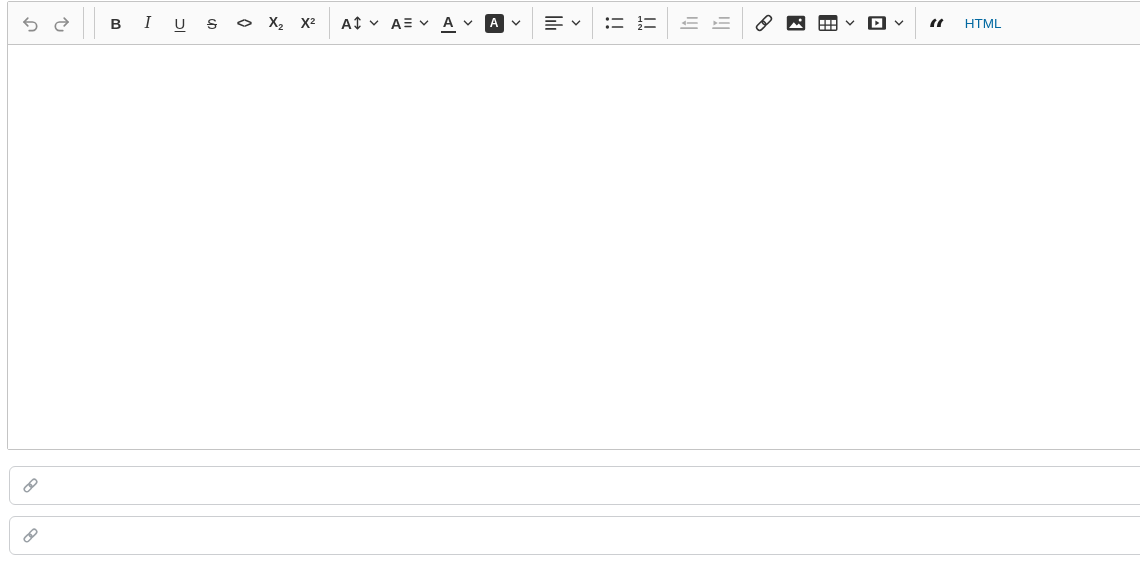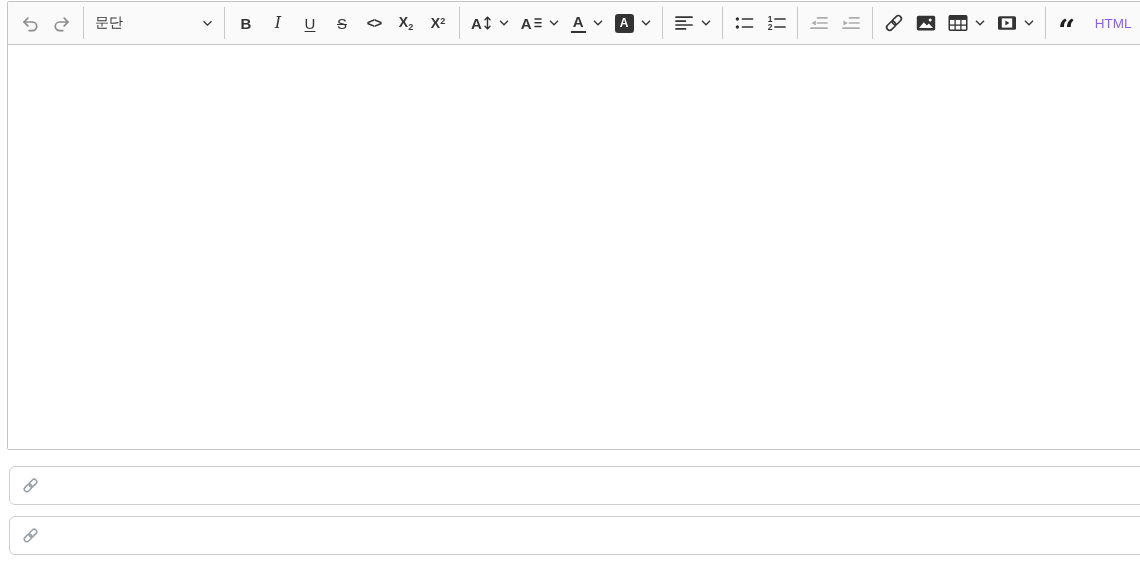--- a/index.html
+++ b/index.html
@@ -34,21 +34,21 @@
 
   .a-letter { font-size:15px; font-weight:600; color:#333; line-height:1; }
   .font-color-wrap { display:flex; flex-direction:column; align-items:center; gap:2px; }
   .color-bar { width:15px; height:2px; background:#333; }
   .bg-chip { width:19px; height:19px; background:#333; border-radius:3px; color:#fff;
              font-size:12px; font-weight:700; display:flex; align-items:center;
              justify-content:center; line-height:1; }
 
   .quote-glyph { font-family:"DejaVu Serif",serif; font-size:30px; font-weight:700;
                  color:#1f1f1f; line-height:0.2; transform:translateY(8px); }
-  .html-label { font-size:13.5px; color:#8b5cf6; }
+  .html-label { font-size:13.5px; color:#0369a1; }
 
   .content-area { height:404px; background:#fff; outline:none; padding:10px 14px;
                   font-size:14px; color:#333; }
 
   .link-field { position:absolute; left:9px; width:1150px; height:39px;
                 border:1px solid #ccced1; border-radius:6px; background:#fff;
                 display:flex; align-items:center; padding:0 10px 0 12px; }
   .link-field .field-input { flex:1; border:none; outline:none; font-size:14px;
                              color:#333; background:transparent; margin-left:9px; height:100%; }
   .field-1 { top:466px; } .field-2 { top:516px; }
@@ -73,28 +73,20 @@
       <span>
         <svg width="20" height="20" viewBox="0 0 20 20" fill="none" stroke="#8b8b8b" stroke-width="1.7" stroke-linecap="round" stroke-linejoin="round">
           <path d="M12.2 5.2 L16 9 L12.2 12.8"></path>
             <path d="M16 9 h-8.4 a4.3 4.3 0 0 0 0 8.6 h3.2"></path>
         </svg>
       </span>
     </button>
 
     <span class="sep"></span>
 
-    <div class="heading-dd">
-      <span class="heading-label">문단</span>
-      <span>
-        <svg width="11" height="7" viewBox="0 0 11 7" fill="none" stroke="#333" stroke-width="1.3">
-            <path d="M1.5 1.2 L5.5 5.2 L9.5 1.2"></path>
-          </svg>
-      </span>
-    </div>
 
     <span class="sep"></span>
 
     <button class="tbtn">
       <span class="glyph g-bold">B</span>
     </button>
     <button class="tbtn">
       <span class="glyph g-italic">I</span>
     </button>
     <button class="tbtn">

